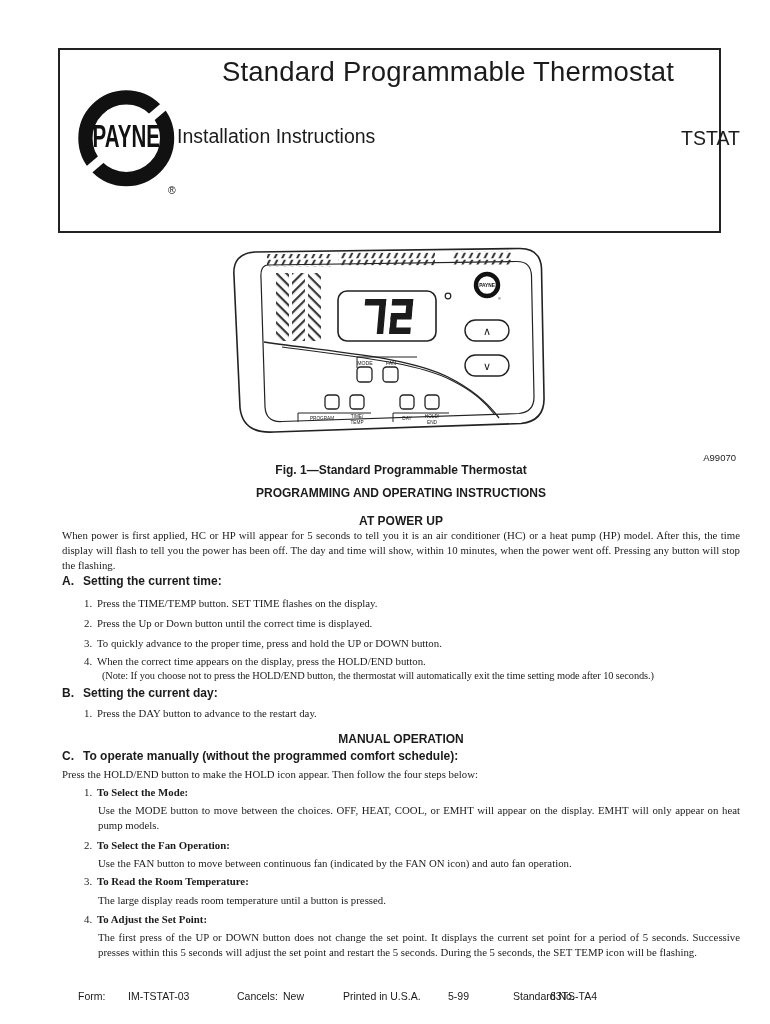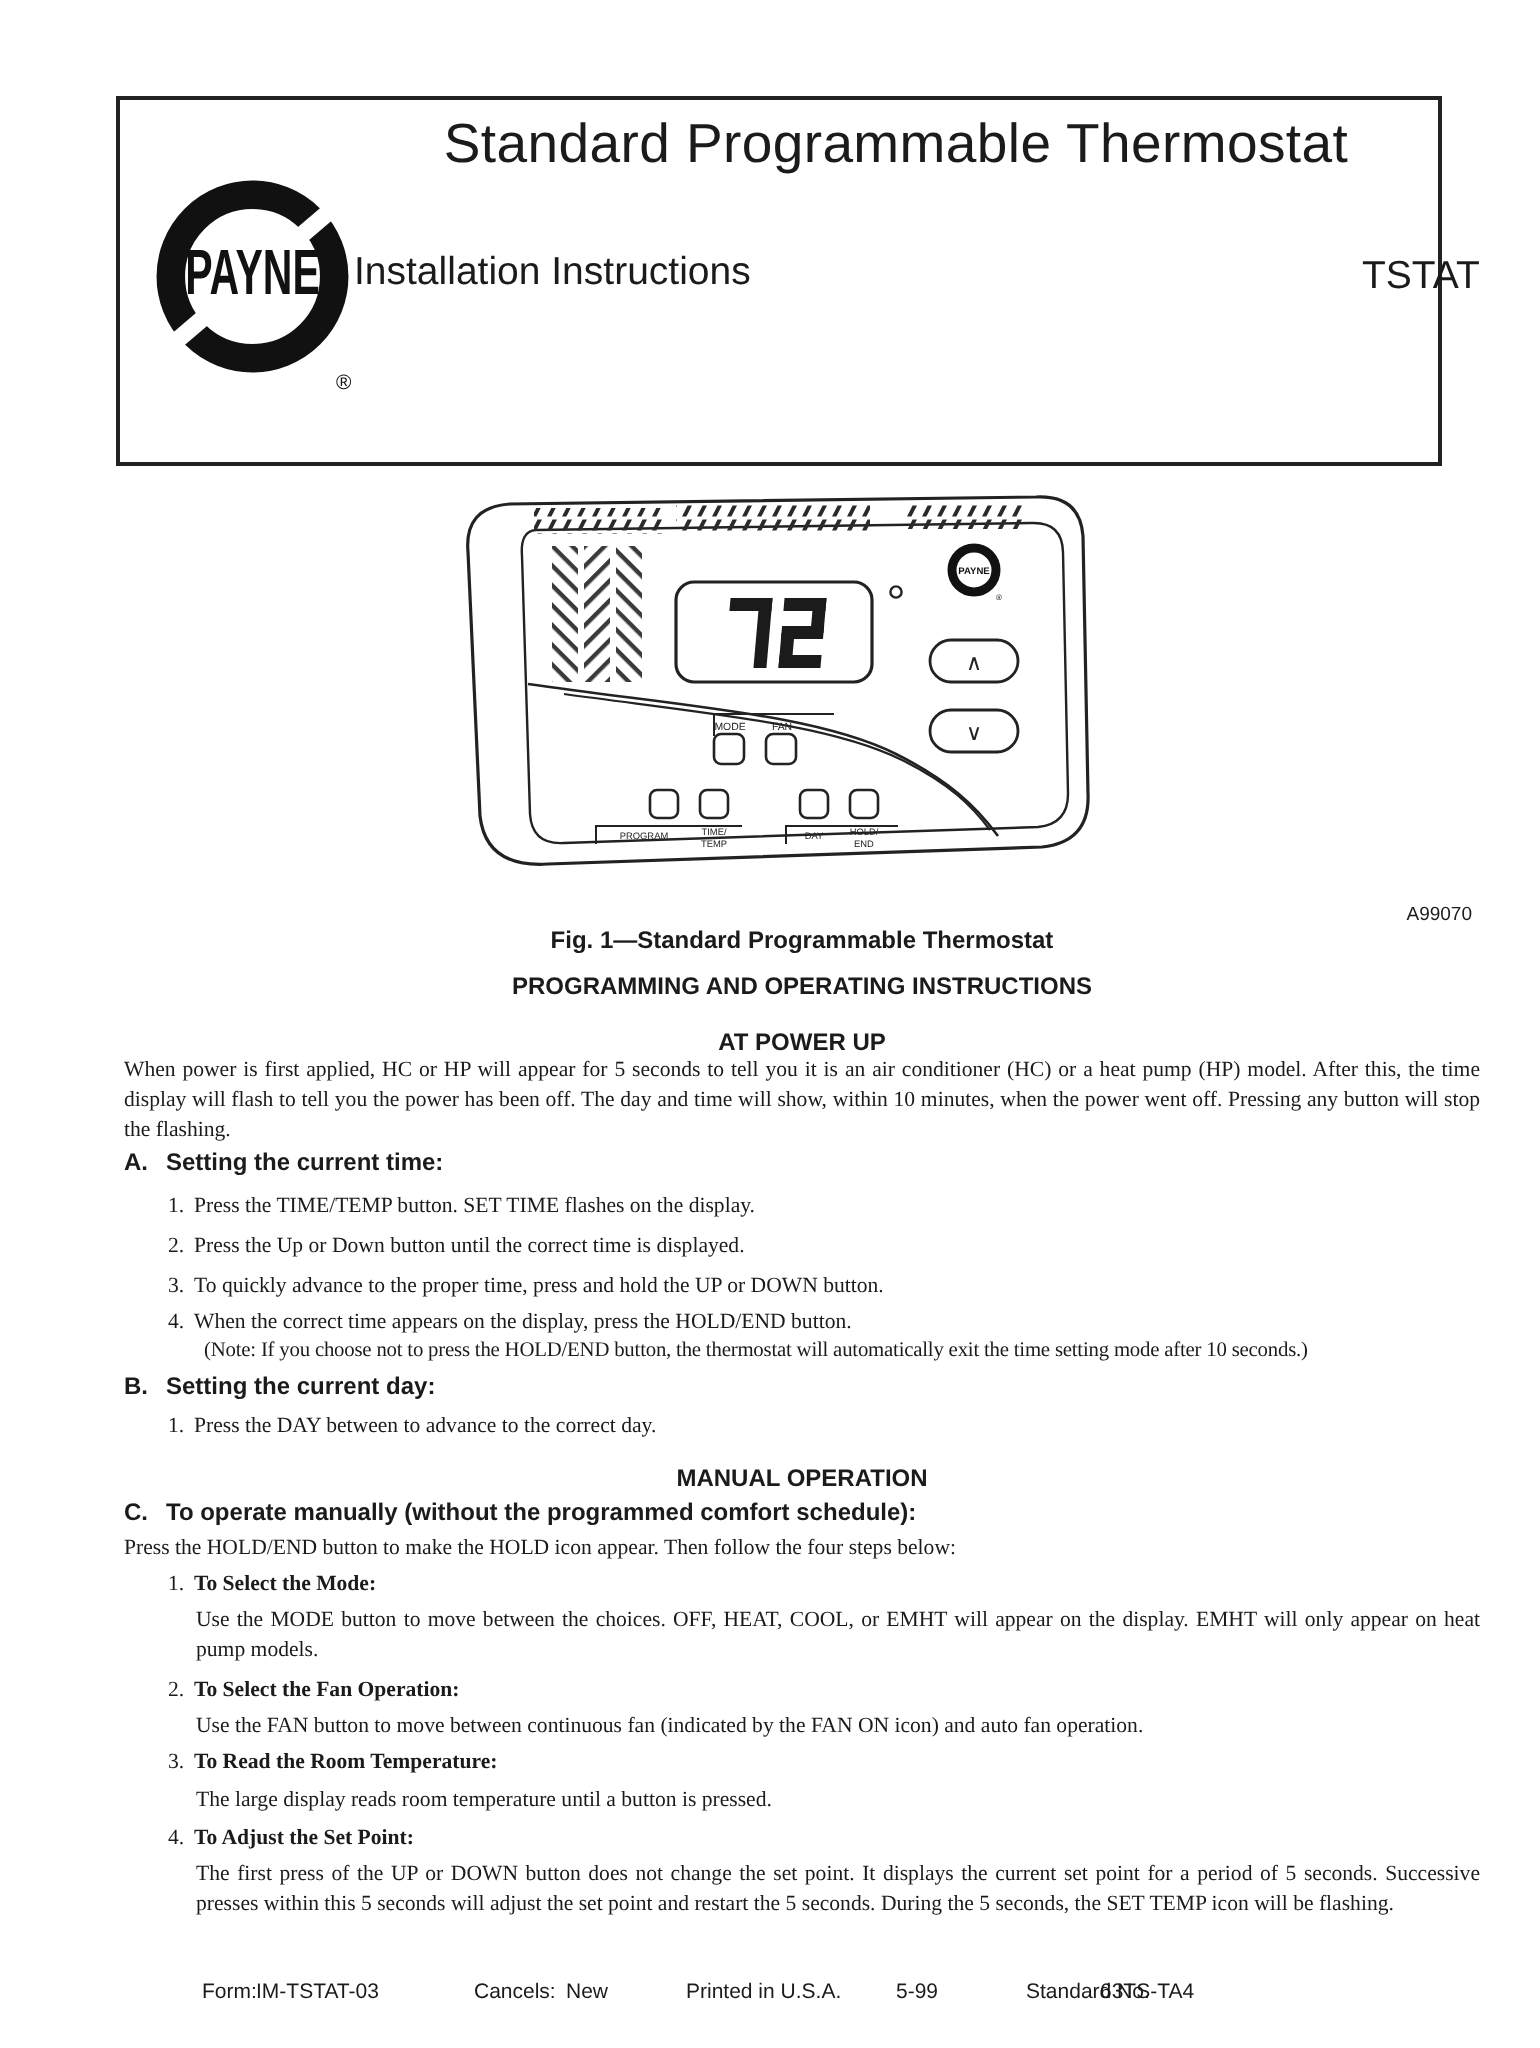--- a/index.html
+++ b/index.html
@@ -152,21 +152,21 @@
   </div>
   <div class="abs li" style="top:654px">
     <span class="num">4.</span><span>When the correct time appears on the display, press the HOLD/END button.</span>
   </div>
   <div class="abs note" style="top:670px">(Note: If you choose not to press the HOLD/END button, the thermostat will automatically exit the time setting mode after 10 seconds.)</div>
 
   <div class="abs sans sec-head" style="top:686px">
     <span>B.</span><span class="hx">Setting the current day:</span>
   </div>
   <div class="abs li" style="top:706px">
-    <span class="num">1.</span><span>Press the DAY between to advance to the correct day.</span>
+    <span class="num">1.</span><span>Press the DAY button to advance to the restart day.</span>
   </div>
 
   <div class="abs sans center-head" style="top:732px">MANUAL OPERATION</div>
   <div class="abs sans sec-head" style="top:749px">
     <span>C.</span><span class="hx">To operate manually (without the programmed comfort schedule):</span>
   </div>
   <div class="abs c-intro">Press the HOLD/END button to make the HOLD icon appear. Then follow the four steps below:</div>
 
   <div class="abs li" style="top:785px">
     <span class="num">1.</span><span class="bser">To Select the Mode:</span>
@@ -181,21 +181,21 @@
   <div class="abs li" style="top:874px">
     <span class="num">3.</span><span class="bser">To Read the Room Temperature:</span>
   </div>
   <div class="abs body-p cbody" style="top:893px">The large display reads room temperature until a button is pressed.</div>
 
   <div class="abs li" style="top:912px">
     <span class="num">4.</span><span class="bser">To Adjust the Set Point:</span>
   </div>
   <div class="abs body-p cbody" style="top:930px">The first press of the UP or DOWN button does not change the set point. It displays the current set point for a period of 5 seconds. Successive presses within this 5 seconds will adjust the set point and restart the 5 seconds. During the 5 seconds, the SET TEMP icon will be flashing.</div>
 
-  <div class="abs sans ft" style="left:101px">Form:</div>
+  <div class="abs sans ft" style="left:78px">Form:</div>
   <div class="abs sans ft" style="left:128px">IM-TSTAT-03</div>
   <div class="abs sans ft" style="left:237px">Cancels:</div>
   <div class="abs sans ft" style="left:283px">New</div>
   <div class="abs sans ft" style="left:343px">Printed in U.S.A.</div>
   <div class="abs sans ft" style="left:448px">5-99</div>
   <div class="abs sans ft" style="left:513px">Standard No.</div>
   <div class="abs sans ft" style="left:550px">63TS-TA4</div>
 
 </div>
 

